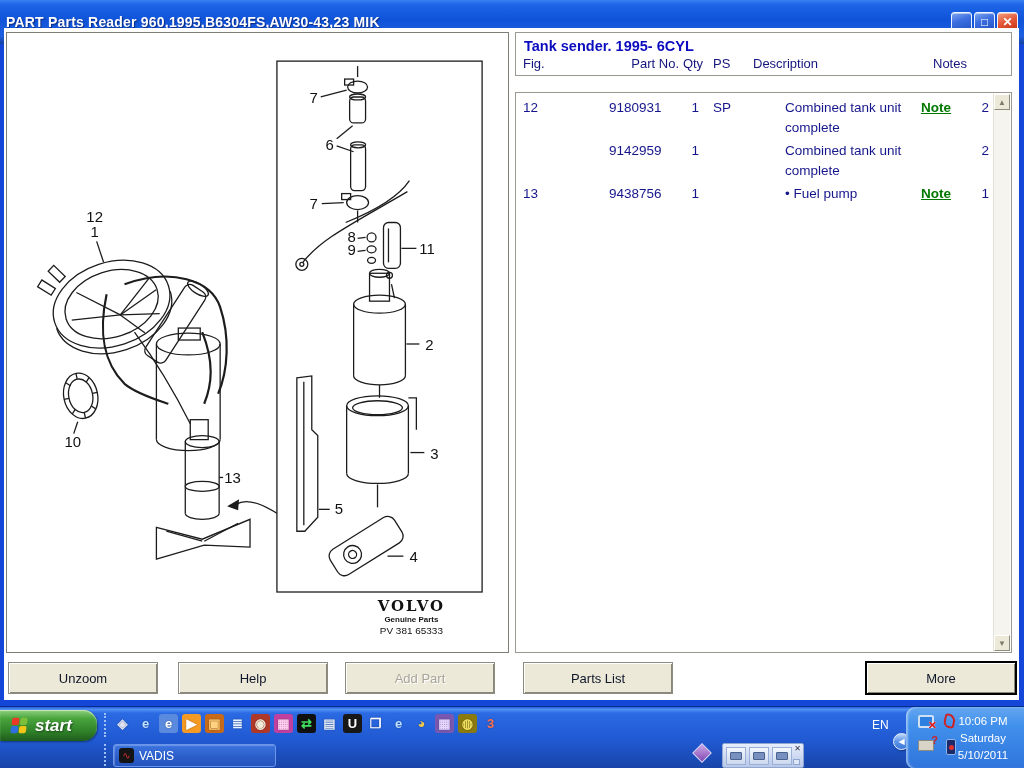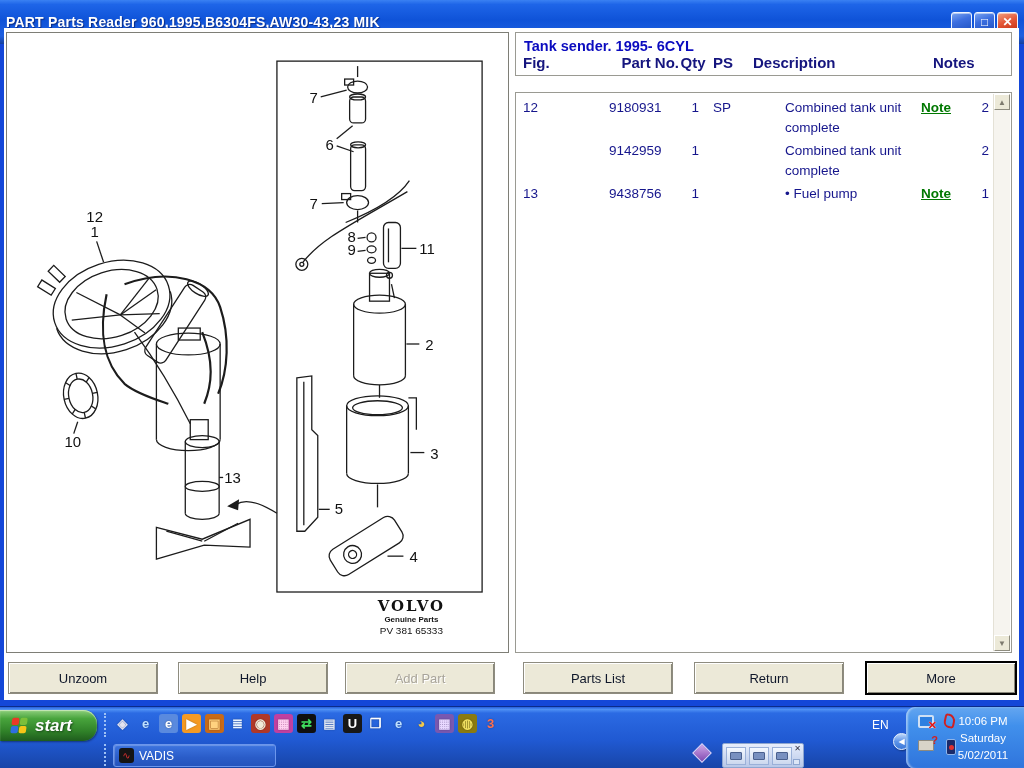--- a/index.html
+++ b/index.html
@@ -36,21 +36,21 @@
   .logo-small { font-size:8px; font-weight:bold; fill:#111; }
   .logo-pn { font-size:10px; fill:#111; }
 
   
   .header-box { position:absolute; left:511px; top:4px; width:497px; height:44px;
     border:1px solid #9a9a92; background:#fff; }
   .parts-title { position:absolute; left:8px; top:5px; font-size:14.5px; font-weight:bold;
     color:#0b0bbf; }
   .col-row { position:absolute; left:0; bottom:4px; width:100%; display:grid;
     grid-template-columns:86px 70px 28px 40px 162px 58px 22px; padding-left:7px;
-    font-size:15px; font-weight:bold; color:#15157e; }
+    font-size:13px; font-weight:normal; color:#15157e; }
   .col-part { text-align:right; }
   .col-qty { text-align:center; }
   .col-ps { padding-left:6px; }
   .col-desc { padding-left:6px; }
   .col-notes { padding-left:24px; }
 
   .table-box { position:absolute; left:511px; top:64px; width:497px; height:561px;
     border:1px solid #9a9a92; background:#fff; }
   .rows { position:absolute; left:0; top:2px; right:18px; }
   .prow { display:grid; grid-template-columns:86px 70px 28px 40px 162px 58px 22px;
@@ -356,21 +356,20 @@
         <div class="sc-btn down">
             <span>▼</span>
           </div>
       </div>
     </div>
 
     <div class="btn" style="left:4px">Unzoom</div>
     <div class="btn" style="left:174px">Help</div>
     <div class="btn disabled" style="left:341px">Add Part</div>
     <div class="btn" style="left:519px">Parts List</div>
-    <div class="btn" style="left:690px">Return</div>
     <div class="btn default" style="left:862px">More</div>
   </div>
 </div>
 
 <div class="taskbar">
   <div class="start-btn">
     <svg class="flag" viewBox="0 0 22 22">
       <g transform="skewX(-8)">
         <rect x="4" y="2" width="8" height="8" rx="2" fill="#e83a27"></rect>
         <rect x="13" y="2" width="8" height="8" rx="2" fill="#7bbf3a"></rect>
@@ -453,16 +452,16 @@
     <div class="tray-ico red-ico"></div>
     <div class="tray-ico prnq-ico">
         <span class="prnq-q">?</span>
       </div>
     <div class="tray-ico bat-ico">
         <span class="bat-dot"></span>
       </div>
     <div class="clock">
       <div>10:06 PM</div>
       <div>Saturday</div>
-      <div>5/02/2011</div>
+      <div>5/10/2011</div>
     </div>
   </div>
 </div>
 
 </body></html>

